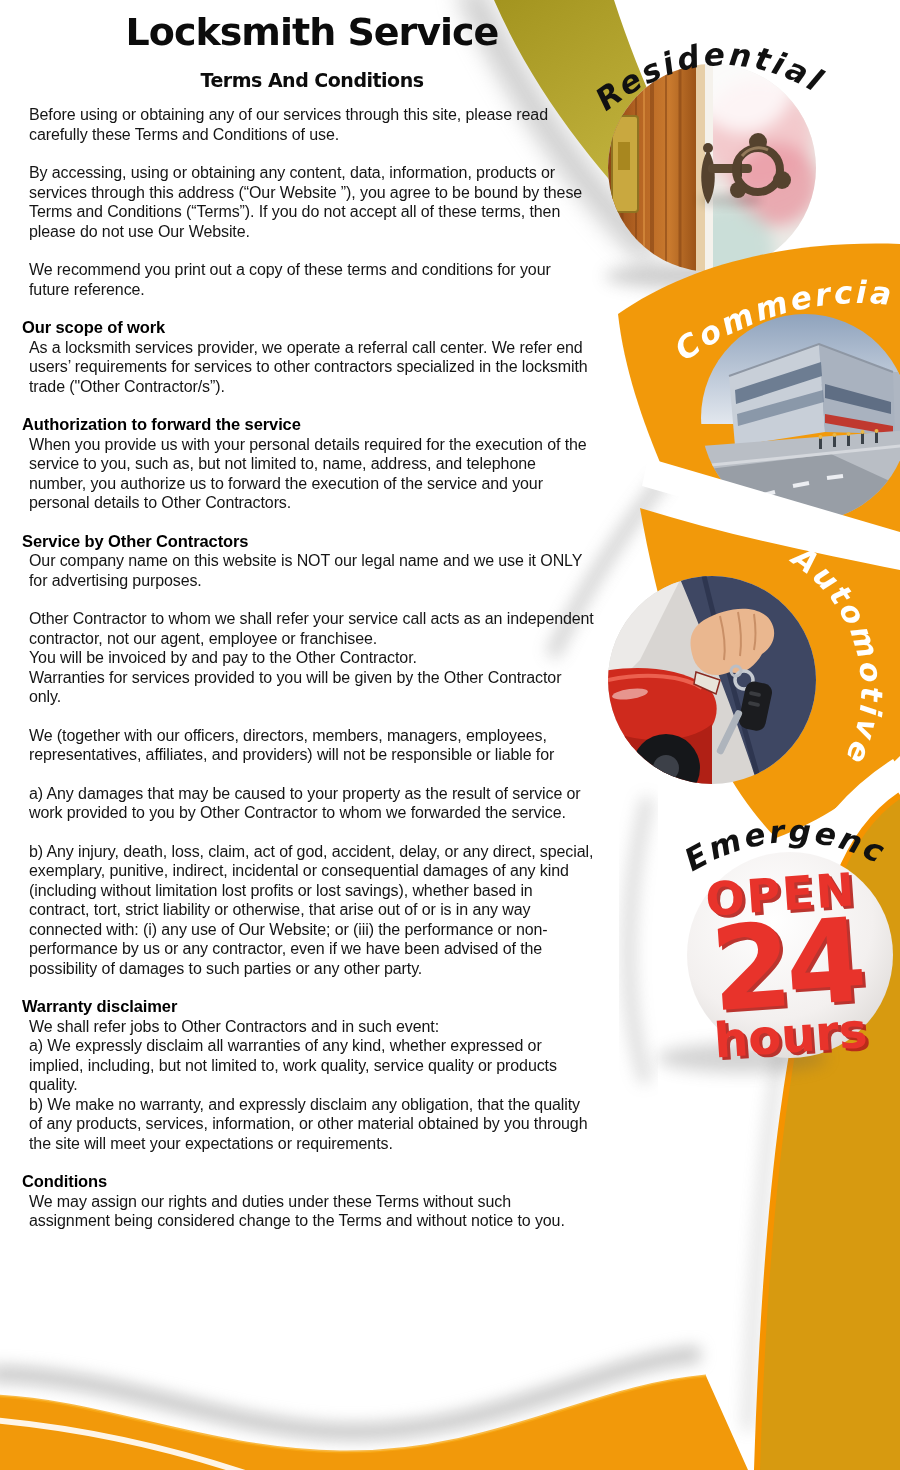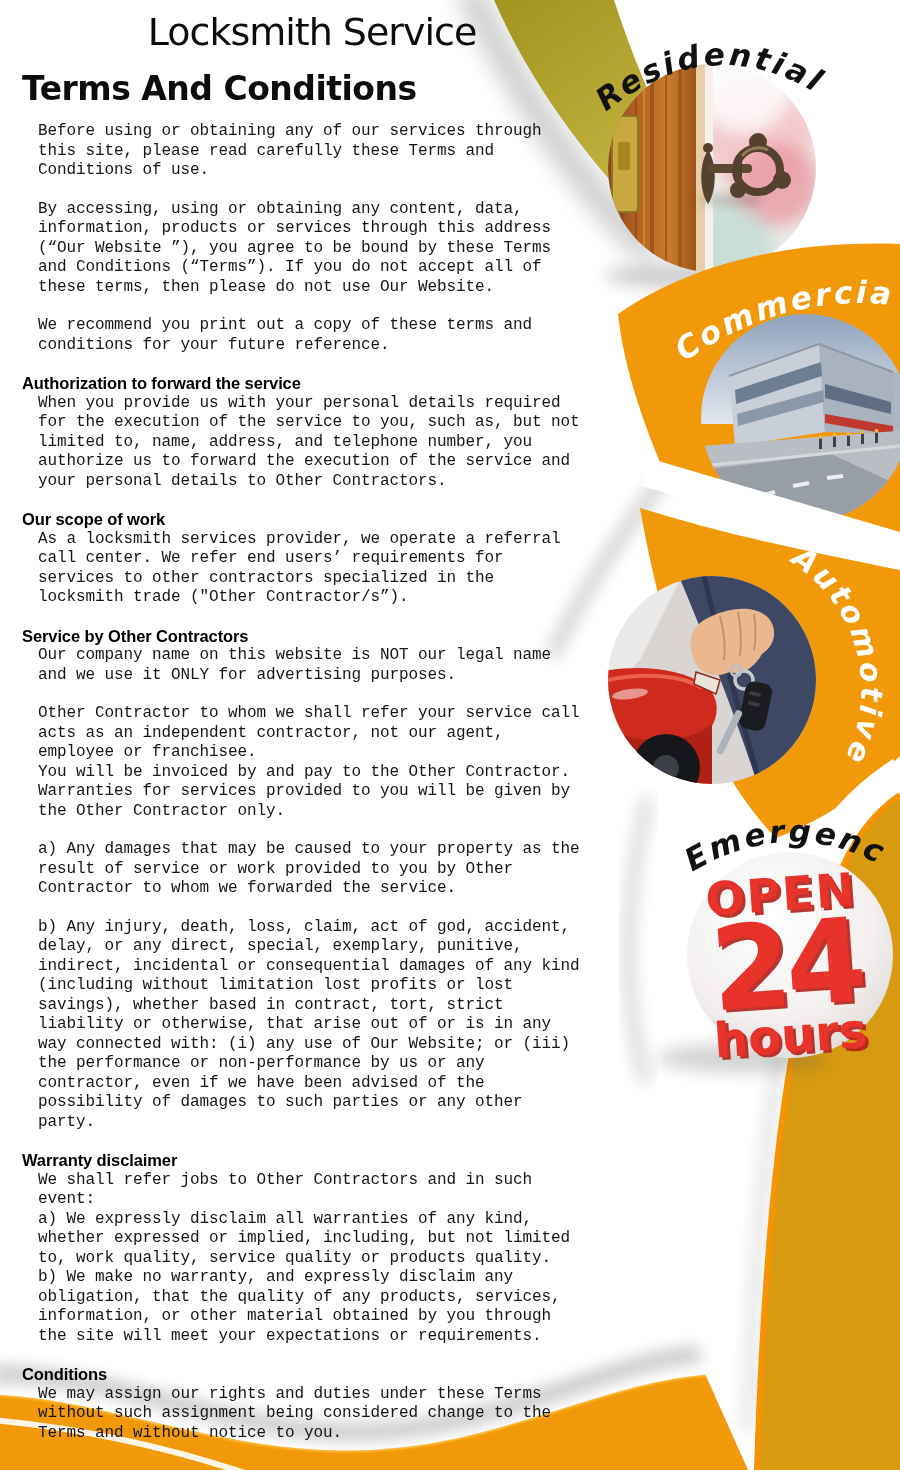--- a/index.html
+++ b/index.html
@@ -1,25 +1,25 @@
 <!DOCTYPE html>
 <html><head>
 <meta charset="utf-8">
 <style>
   html,body{margin:0;padding:0;background:#777;}
   .page{position:relative;width:900px;height:1470px;background:#fff;overflow:hidden;
         font-family:"Liberation Sans",sans-serif;margin:0 auto;}
   .deco{position:absolute;left:0;top:0;z-index:0;pointer-events:none;}
   .textcol{position:absolute;left:22px;top:10px;width:580px;z-index:1;}
-  h1.title{font-family:"DejaVu Sans",sans-serif;font-weight:400;font-size:38px;
+  h1.title{font-family:"DejaVu Sans",sans-serif;font-weight:700;font-size:38px;
            letter-spacing:-1px;margin:0;text-align:center;color:#0c0c0c;}
-  h2.subtitle{font-family:"DejaVu Sans",sans-serif;font-weight:800;font-size:33px;
-           letter-spacing:-0.5px;margin:15px 0 0;text-align:left;color:#0c0c0c;}
+  h2.subtitle{font-family:"DejaVu Sans",sans-serif;font-weight:800;font-size:19px;
+           letter-spacing:-0.5px;margin:15px 0 0;text-align:center;color:#0c0c0c;}
   .body{margin-top:14px;font-size:16px;line-height:19.5px;color:#151515;letter-spacing:-0.1px;}
-  .body p{margin:0 16px 19px;white-space:pre-line;font-family:Liberation Mono, monospace;}
+  .body p{margin:0 7px 19px;white-space:pre-line;}
   .body h3{font-size:16.5px;line-height:19.5px;margin:0;color:#000;
            font-family:"Liberation Sans",sans-serif;font-weight:bold;}
   .hand{font-family:"DejaVu Sans",sans-serif;font-style:italic;font-weight:bold;}
 </style>
 </head>
 <body>
 
 <div class="page">
 
   <svg class="deco" width="900" height="1470" viewBox="0 0 900 1470">
@@ -224,38 +224,39 @@
     <h2 class="subtitle">Terms And Conditions</h2>
 
     <div class="body">
       <div class="sec">
         <p>Before using or obtaining any of our services through this site, please read carefully these Terms and Conditions of use.</p>
         <p>By accessing, using or obtaining any content, data, information, products or services through this address (“Our Website ”), you agree to be bound by these Terms and Conditions (“Terms”). If you do not accept all of these terms, then please do not use Our Website.</p>
         <p>We recommend you print out a copy of these terms and conditions for your future reference.</p>
       </div>
 
       <div class="sec">
+        <h3>Our scope of work</h3>
+        <p>As a locksmith services provider, we operate a referral call center. We refer end users’ requirements for services to other contractors specialized in the locksmith trade ("Other Contractor/s”).</p>
+      </div>
+
+      <div class="sec">
         <h3>Authorization to forward the service</h3>
         <p>When you provide us with your personal details required for the execution of the service to you, such as, but not limited to, name, address, and telephone number, you authorize us to forward the execution of the service and your personal details to Other Contractors.</p>
-      </div>
-
-      <div class="sec">
-        <h3>Our scope of work</h3>
-        <p>As a locksmith services provider, we operate a referral call center. We refer end users’ requirements for services to other contractors specialized in the locksmith trade ("Other Contractor/s”).</p>
       </div>
 
       <div class="sec">
         <h3>Service by Other Contractors</h3>
         <p>Our company name on this website is NOT our legal name and we use it ONLY for advertising purposes.</p>
         <p>Other Contractor to whom we shall refer your service call acts as an independent contractor, not our agent, employee or franchisee.
 You will be invoiced by and pay to the Other Contractor.
 Warranties for services provided to you will be given by the Other Contractor only.</p>
       </div>
 
       <div class="sec">
+        <p>We (together with our officers, directors, members, managers, employees, representatives, affiliates, and providers) will not be responsible or liable for</p>
         <p>a) Any damages that may be caused to your property as the result of service or work provided to you by Other Contractor to whom we forwarded the service.</p>
         <p>b) Any injury, death, loss, claim, act of god, accident, delay, or any direct, special, exemplary, punitive, indirect, incidental or consequential damages of any kind (including without limitation lost profits or lost savings), whether based in contract, tort, strict liability or otherwise, that arise out of or is in any way connected with: (i) any use of Our Website; or (iii) the performance or non-performance by us or any contractor, even if we have been advised of the possibility of damages to such parties or any other party.</p>
       </div>
 
       <div class="sec">
         <h3>Warranty disclaimer</h3>
         <p>We shall refer jobs to Other Contractors and in such event:
 a) We expressly disclaim all warranties of any kind, whether expressed or implied, including, but not limited to, work quality, service quality or products quality.
 b) We make no warranty, and expressly disclaim any obligation, that the quality of any products, services, information, or other material obtained by you through the site will meet your expectations or requirements.</p>
       </div>

